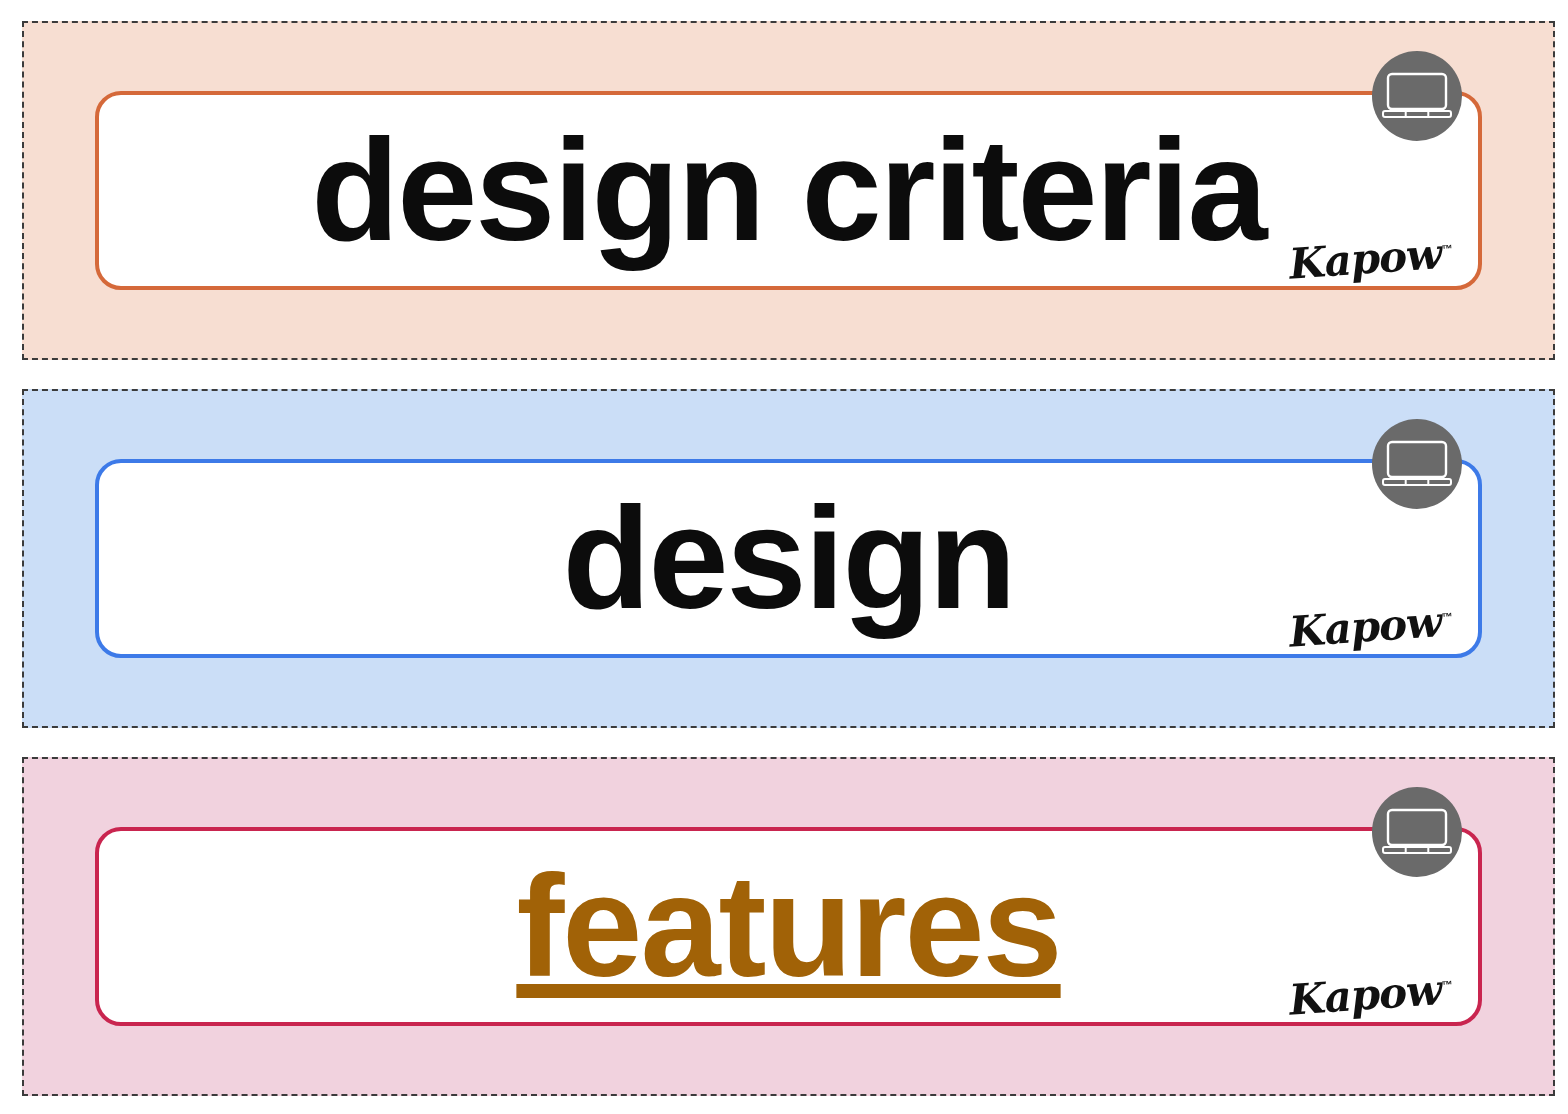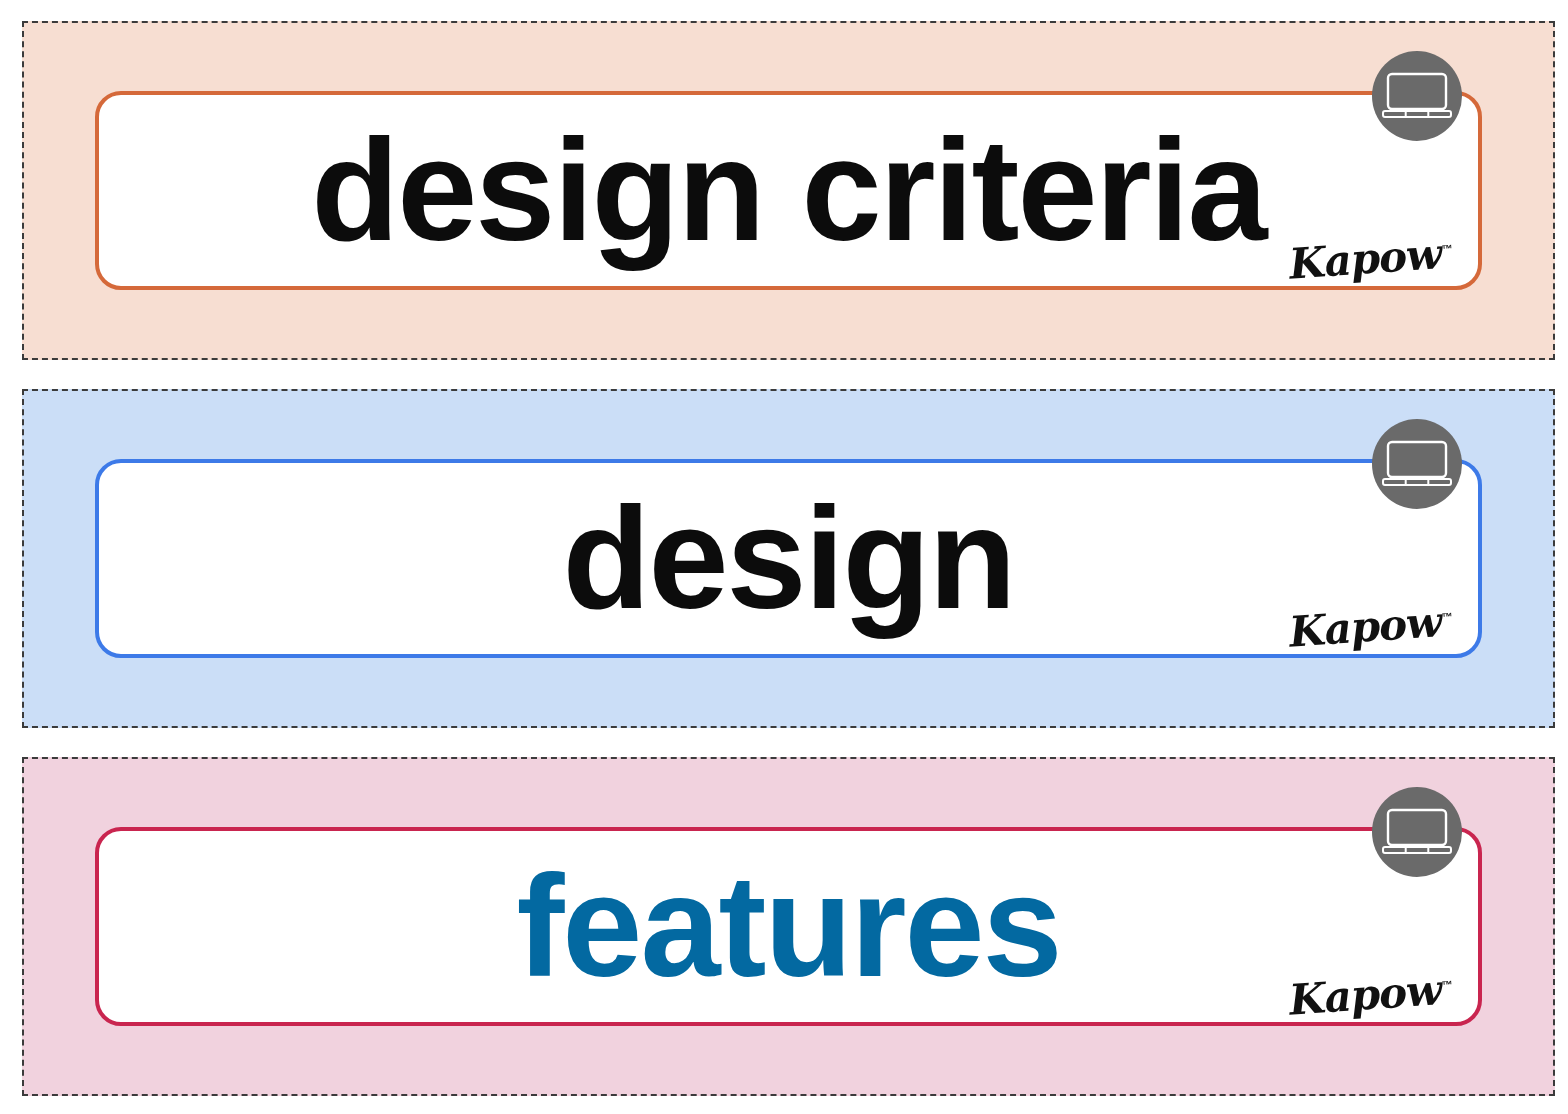--- a/index.html
+++ b/index.html
@@ -111,21 +111,21 @@
           <line x1="33.7" y1="60" x2="33.7" y2="66" stroke-width="2"></line>
           <line x1="56.3" y1="60" x2="56.3" y2="66" stroke-width="2"></line>
         </g>
       </svg>
       <div class="kapow"><span>Kapow</span><sup>™</sup></div>
     </div>
   </section>
 
   <section class="zone zone-3" style="background-color: rgb(241, 210, 222); border-color: rgb(59, 59, 59);">
     <div class="card" style="border-color: rgb(201, 37, 79);">
-      <div class="word" style="color: #0369a1;">features</div>
+      <div class="word" style="color: #a16207; text-decoration: underline;">features</div>
       <svg class="badge" viewBox="0 0 90 90">
         <circle cx="45" cy="45" r="45" style="fill: rgb(106, 106, 106);"></circle>
         <g fill="none" stroke="#ffffff" style="stroke: rgb(255, 255, 255);">
           <rect x="16" y="23" width="58" height="35" rx="4" stroke-width="2.4"></rect>
           <rect x="11" y="60" width="68" height="6" rx="2" stroke-width="2"></rect>
           <line x1="33.7" y1="60" x2="33.7" y2="66" stroke-width="2"></line>
           <line x1="56.3" y1="60" x2="56.3" y2="66" stroke-width="2"></line>
         </g>
       </svg>
       <div class="kapow"><span>Kapow</span><sup>™</sup></div>

